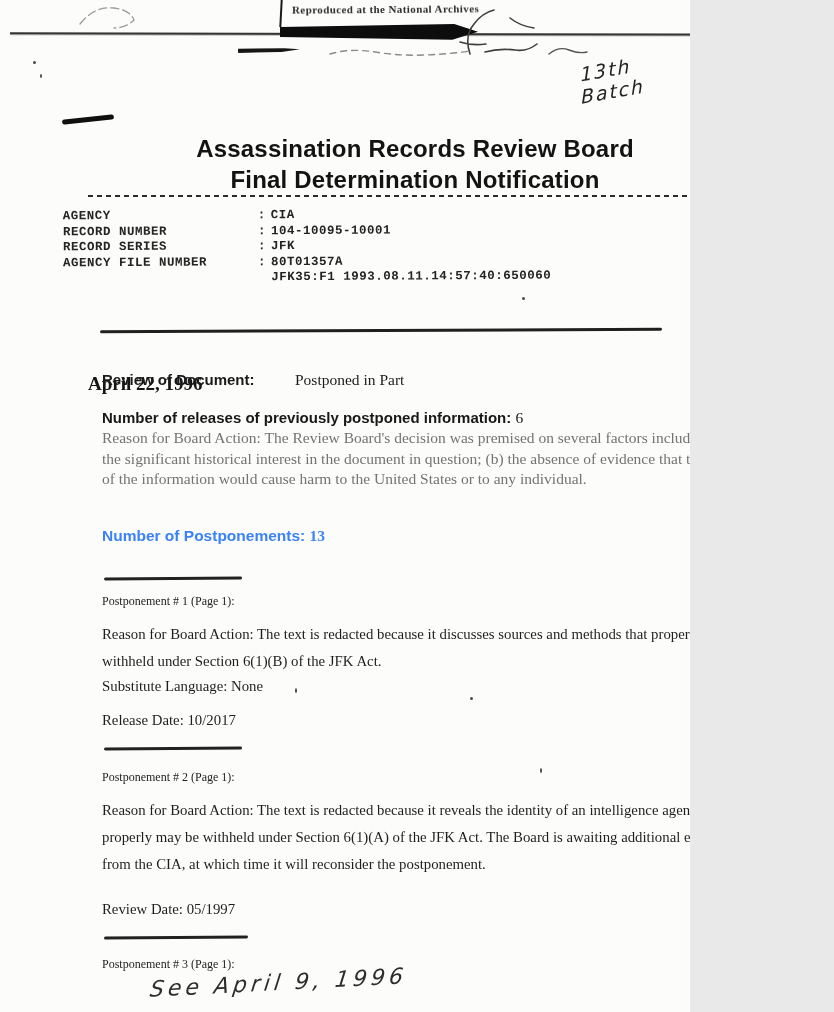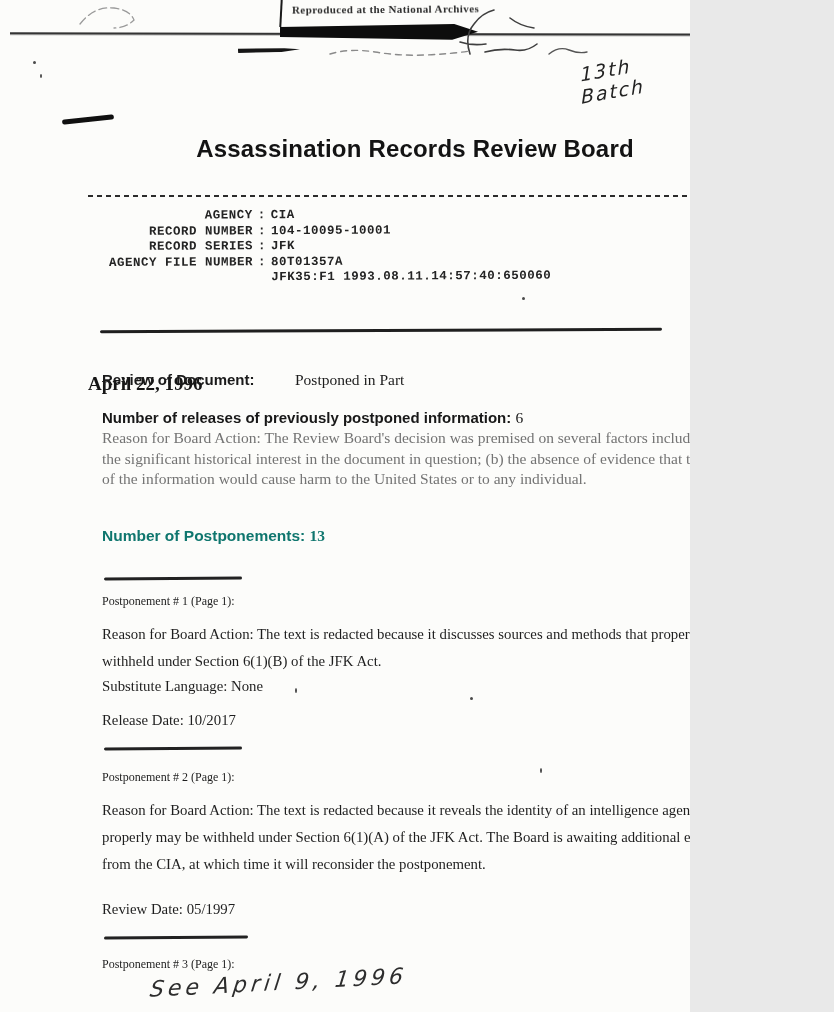--- a/index.html
+++ b/index.html
@@ -116,21 +116,21 @@
     position: absolute;
     left: 63px; top: 208px;
     font-family: "Liberation Mono", monospace;
     font-size: 12.5px;
     font-weight: 600;
     letter-spacing: 0.5px;
     color: #242424;
     transform: rotate(-0.3deg);
   }
   .meta-row { display: flex; line-height: 15.6px; }
-  .meta-label { width: 190px; text-align: right; white-space: pre; }
+  .meta-label { width: 190px; text-align: left; white-space: pre; }
   .meta-sep   { width: 18px; text-align: center; }
   .meta-value { white-space: pre; }
 
   
   .rule-main {
     position: absolute;
     left: 100px; top: 329px;
     width: 562px; height: 2.5px;
     background: #1f1f1f;
     transform: rotate(-0.25deg);
@@ -179,21 +179,21 @@
     font-size: 15.5px;
     line-height: 20.5px;
     color: #737373;
   }
   .postponements-line {
     position: absolute;
     left: 102px; top: 527px;
     font-family: "Liberation Sans", sans-serif;
     font-weight: 700;
     font-size: 15.5px;
-    color: #0f766e;
+    color: #3b82f6;
   }
   .postponements-line .value { font-family: "Liberation Serif", serif; font-weight: 700; }
 
   .divider {
     position: absolute;
     left: 104px;
     width: 138px; height: 2.5px;
     background: #222;
     border-radius: 2px;
   }
@@ -260,20 +260,21 @@
 
   <div class="speck" style="left:33px;top:61px;width:3px;height:3px;"></div>
   <div class="speck" style="left:40px;top:74px;width:2px;height:4px;"></div>
   <div class="speck" style="left:522px;top:297px;width:3px;height:3px;"></div>
   <div class="speck" style="left:295px;top:688px;width:2px;height:5px;"></div>
   <div class="speck" style="left:470px;top:697px;width:3px;height:3px;"></div>
   <div class="speck" style="left:540px;top:768px;width:2px;height:5px;"></div>
 
   <div class="title-block">
     <div>Assassination Records Review Board</div>
+    <div>Final Determination Notification</div>
   </div>
   <div class="dashed-rule"></div>
 
   <div class="metadata">
     <div class="meta-row">
       <span class="meta-label">AGENCY</span>
       <span class="meta-sep">:</span>
       <span class="meta-value">CIA</span>
     </div>
     <div class="meta-row">

